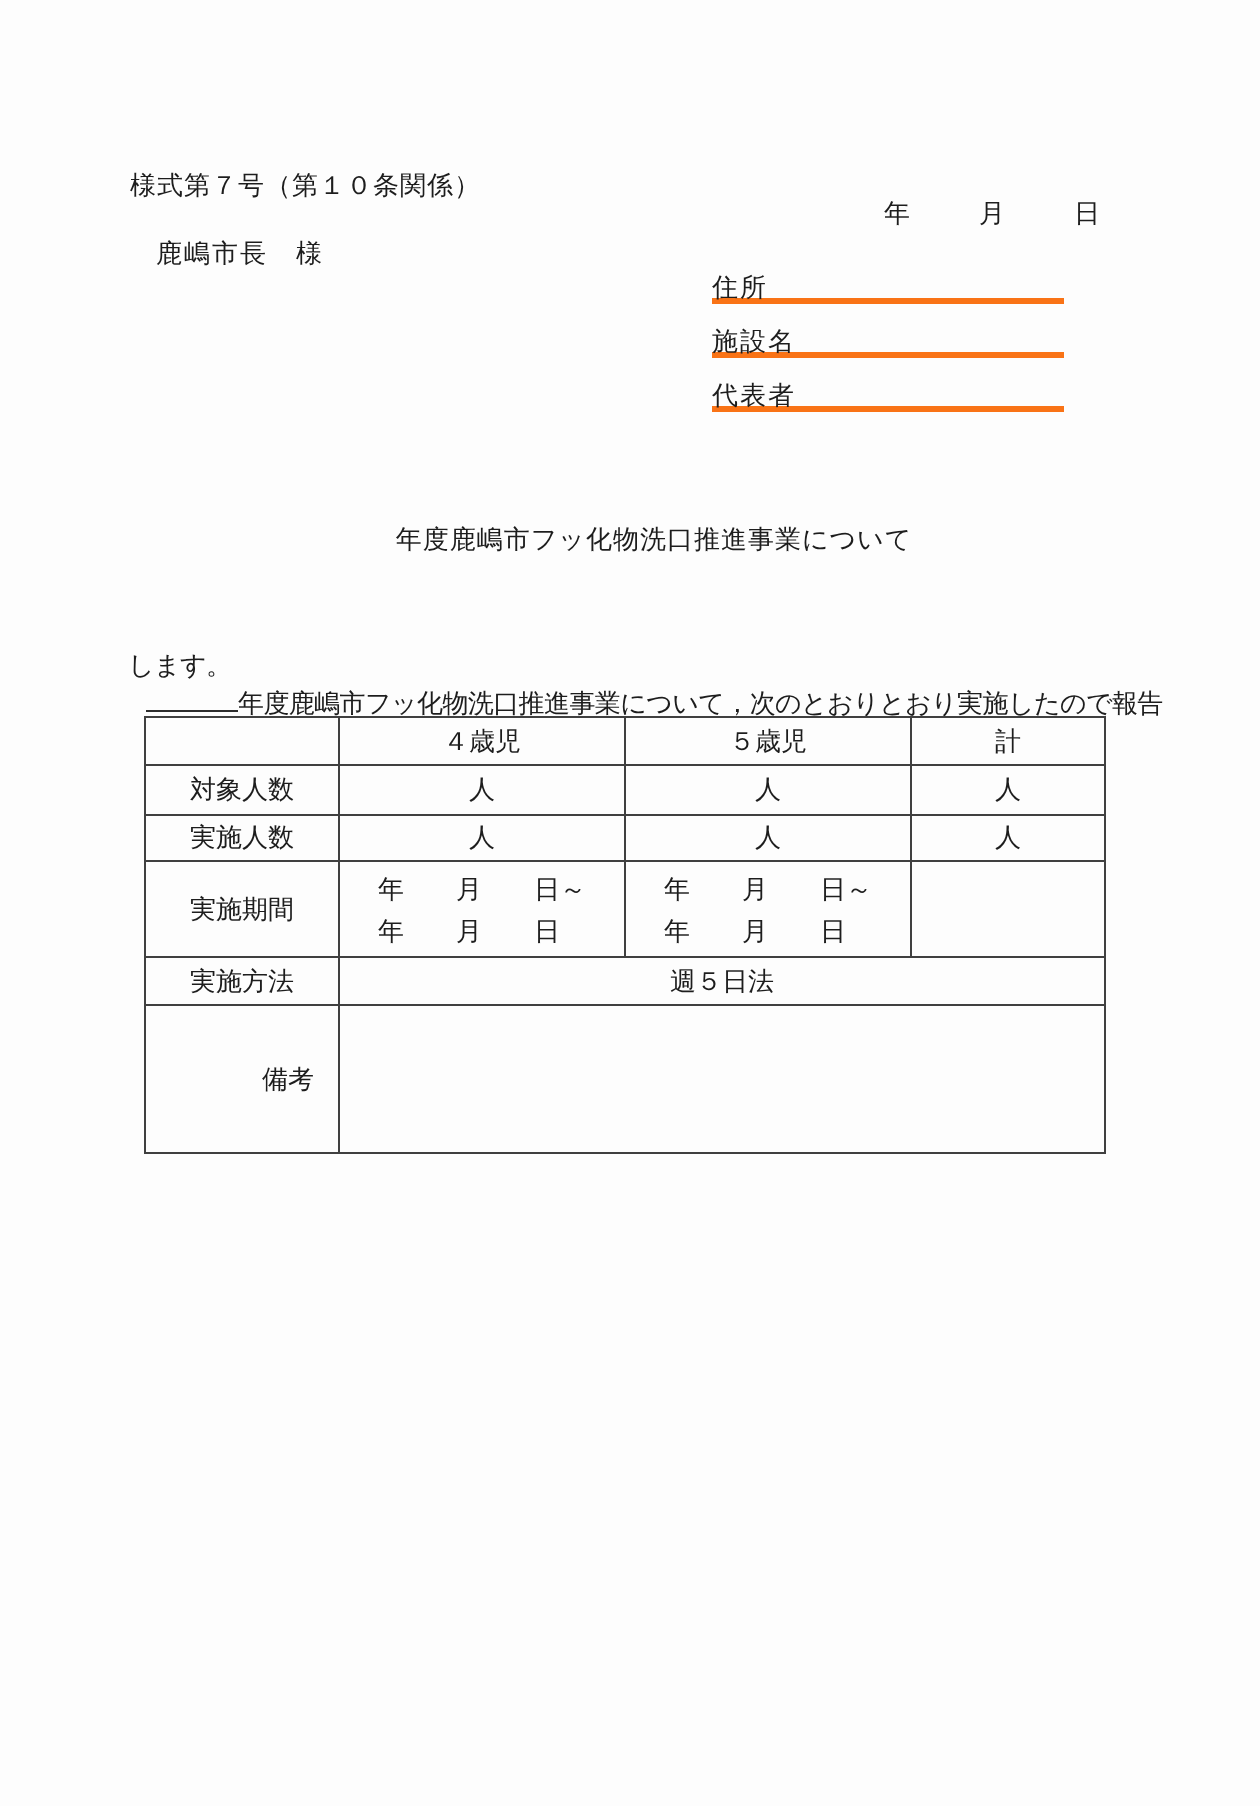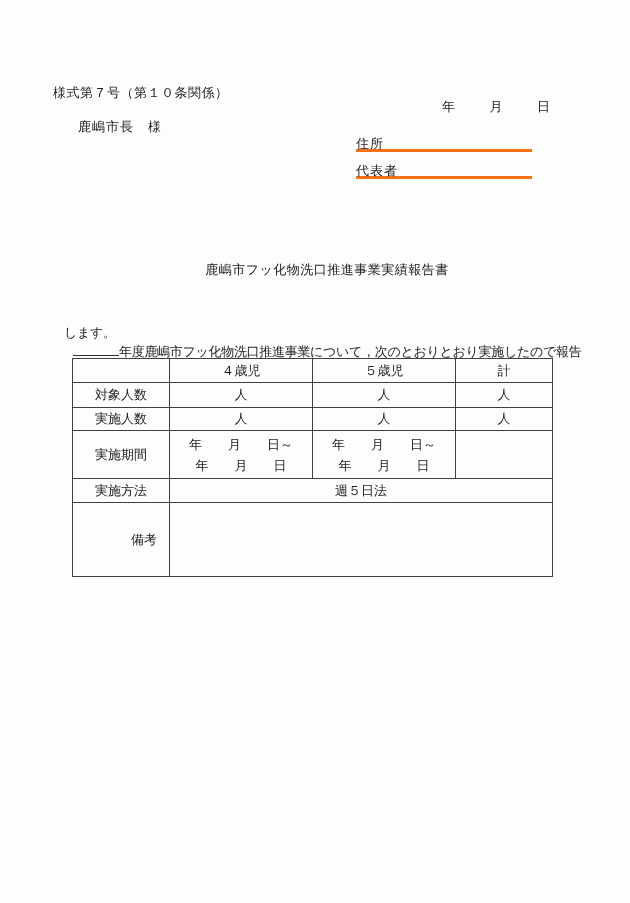--- a/index.html
+++ b/index.html
@@ -6,21 +6,21 @@
   html,body { background:#fff; }
   body {
     width:630px; height:903px; position:relative; overflow:hidden;
     background:#fdfdfd;
     font-family:"Liberation Serif","DejaVu Serif",serif;
     color:#1d1d1d;
     font-size:13px;
   }
   .abs { position:absolute; }
 
-  .form-number { left:53px; top:84px; letter-spacing:0.5px; }
+  .form-number { left:65px; top:84px; letter-spacing:0.5px; }
 
   .date-line {
     left:442px; top:98px; width:108px;
     display:flex; justify-content:space-between;
   }
 
   .addressee { left:78px; top:118px; letter-spacing:1px; }
 
   .fields { left:356px; top:125px; width:176px; }
   .field {
@@ -56,42 +56,43 @@
     padding:0;
   }
   td.unit-cell { text-align:right; padding-right:7px; }
   tr.r-header   td { height:24px; }
   tr.r-target   td { height:25px; }
   tr.r-actual   td { height:23px; }
   tr.r-period   td { height:48px; }
   tr.r-method   td { height:24px; }
   tr.r-remarks  td { height:74px;padding-left:46px; }
   .period-block {
-    display:inline-block; text-align:center; line-height:21px;
+    display:inline-block; text-align:left; line-height:21px;
   }
 </style>
 </head>
 <body>
 
 <div class="abs form-number">様式第７号（第１０条関係）</div>
 
 <div class="abs date-line">
   <span>年</span>
   <span>月</span>
   <span>日</span>
 </div>
 
 <div class="abs addressee">鹿嶋市長　様</div>
 
 <div class="abs fields">
   <div class="field">住所</div>
+  <div class="field">施設名</div>
   <div class="field">代表者</div>
 </div>
 
-<div class="abs doc-title">鹿嶋市フッ化物洗口推進事業実績報告書</div>
+<div class="abs doc-title">年度鹿嶋市フッ化物洗口推進事業について</div>
 
 <div class="abs paragraph">
   <div class="line">します。</div>
   <div class="line"><span class="blank-underline"></span><span>年度鹿嶋市フッ化物洗口推進事業について，次のとおりとおり実施したので報告</span></div>
 </div>
 
 <table class="report">
   <colgroup>
     <col style="width:97px">
     <col style="width:143px">

